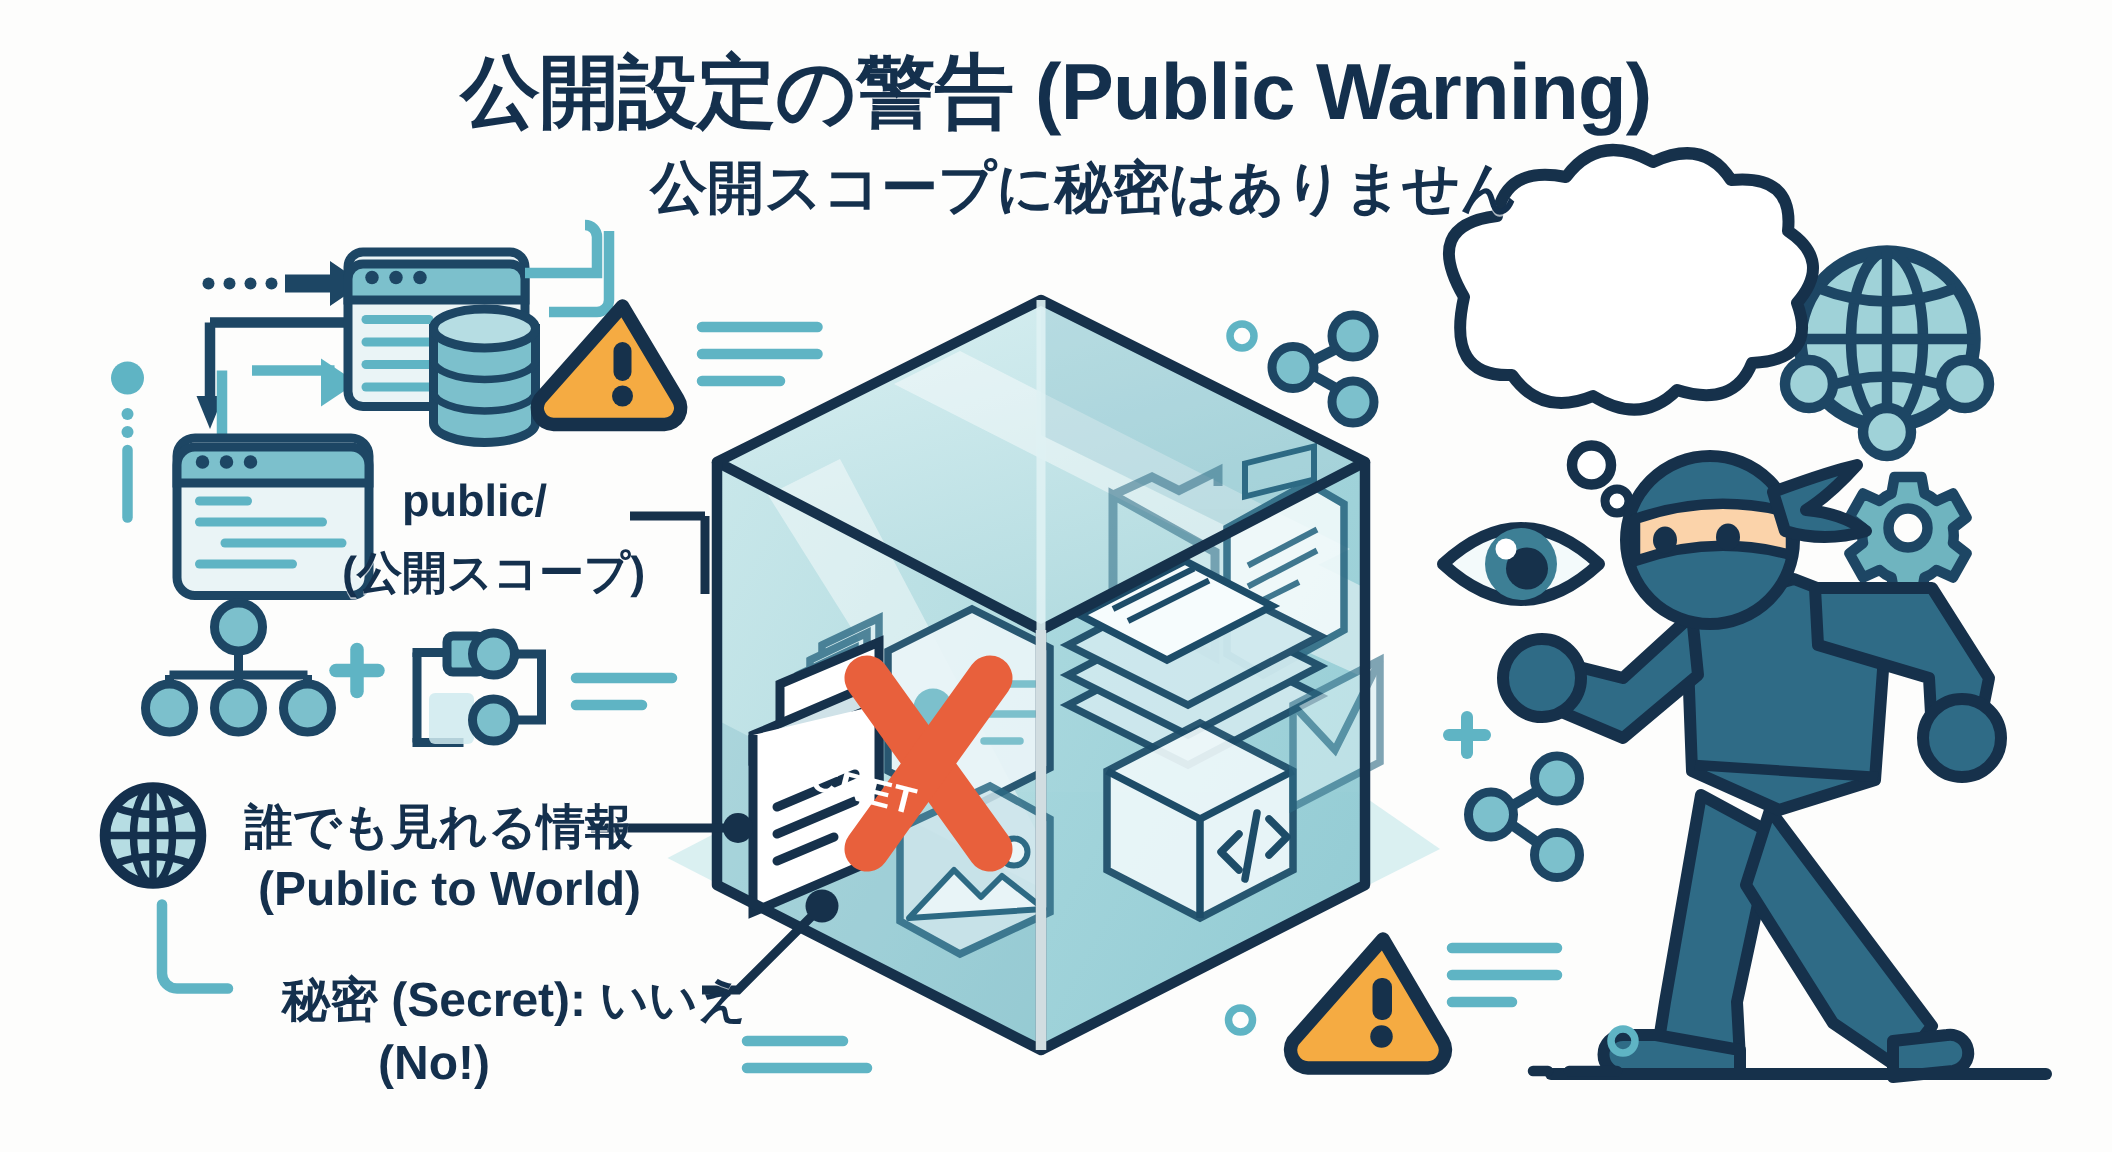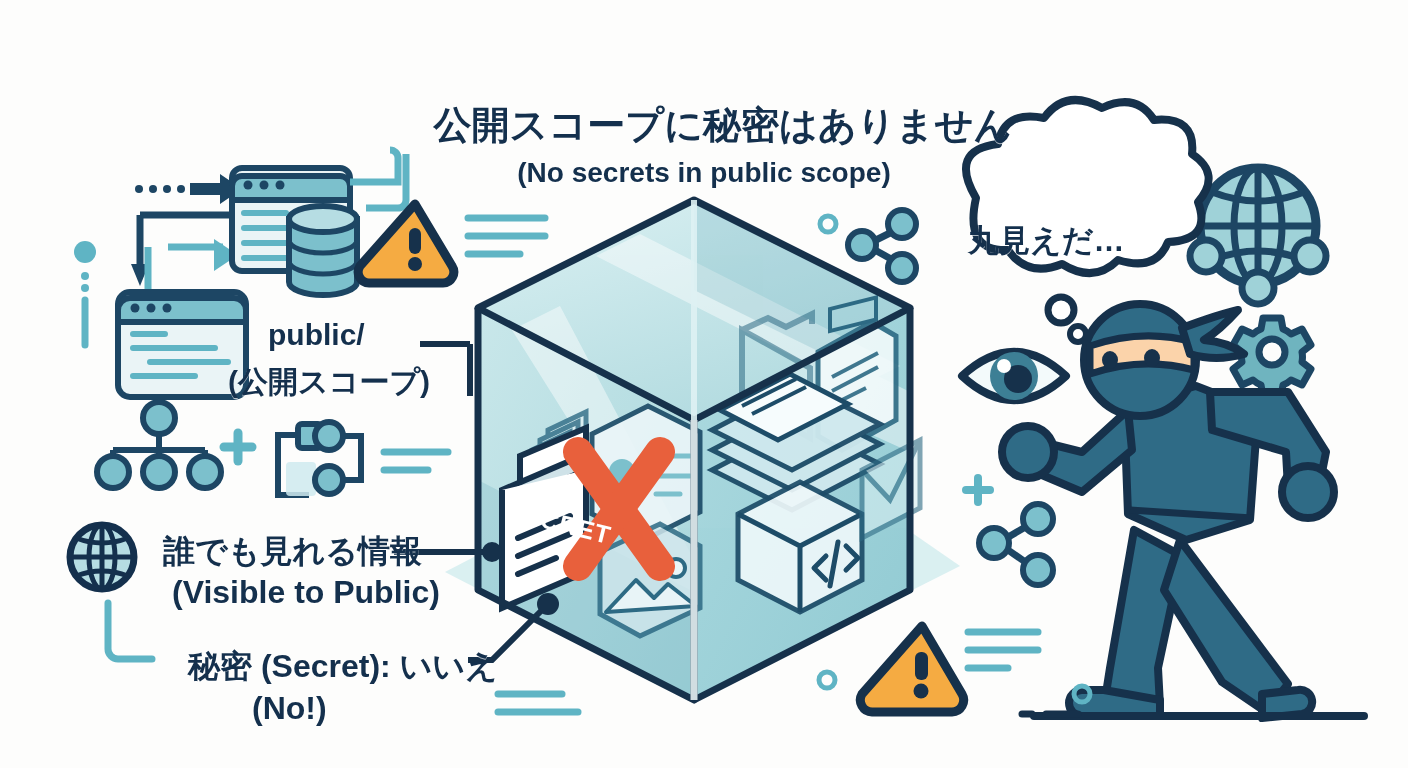--- a/index.html
+++ b/index.html
@@ -397,27 +397,26 @@
     </g>
     <circle cx="1082" cy="694" r="8" fill="none" stroke="#5fb4c4" stroke-width="5"></circle>
     <circle cx="827" cy="680" r="8" fill="none" stroke="#5fb4c4" stroke-width="5"></circle>
 
     <g stroke="#5fb4c4" stroke-width="7" stroke-linecap="round">
       <line x1="498" y1="694" x2="562" y2="694"></line>
       <line x1="498" y1="712" x2="578" y2="712"></line>
     </g>
   </svg>
 
+  <div class="txt" id="title">公開設定の警告 (Public Warning)</div>
   <div class="txt" id="subtitle-ja">公開スコープに秘密はありません</div>
-  <div class="txt" id="subtitle-en">(No secrets in public scope)</div>
 
   <div class="txt" id="lbl-public">public/</div>
   <div class="txt" id="lbl-visible-ja">誰でも見れる情報</div>
 
   <div class="txt" id="lbl-public-ja">(公開スコープ)</div>
-  <div class="txt" id="lbl-visible-en">(Visible to Public)</div>
+  <div class="txt" id="lbl-visible-en">(Public to World)</div>
 
   <div class="txt" id="lbl-secret-ja">秘密 (Secret): いいえ</div>
   <div class="txt" id="lbl-secret-en">(No!)</div>
 
-  <div class="txt" id="bubble-text">丸見えだ…</div>
   <div class="txt" id="secret-stamp">SECRET</div>
 </div>
 
 </body></html>

